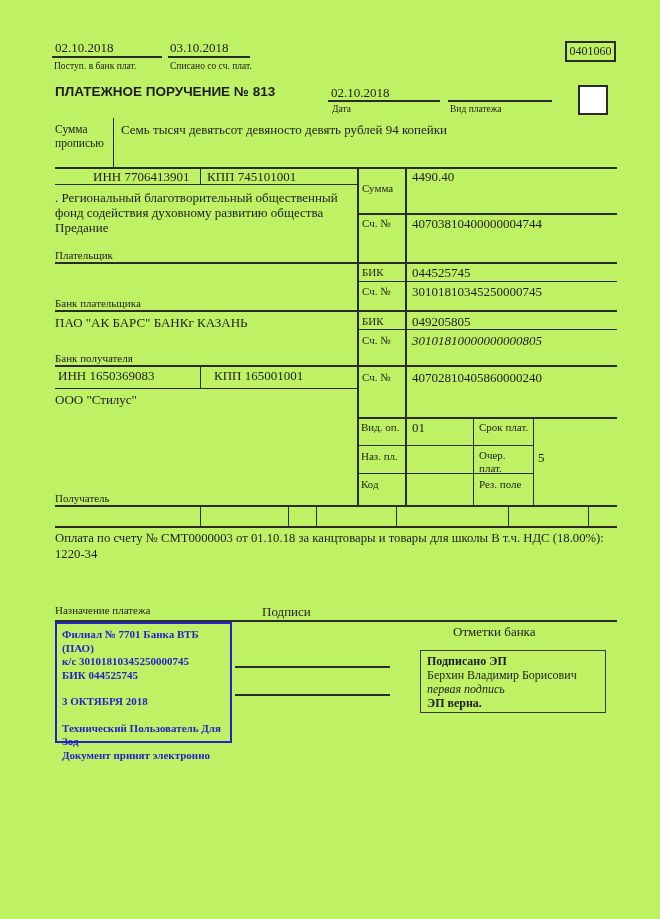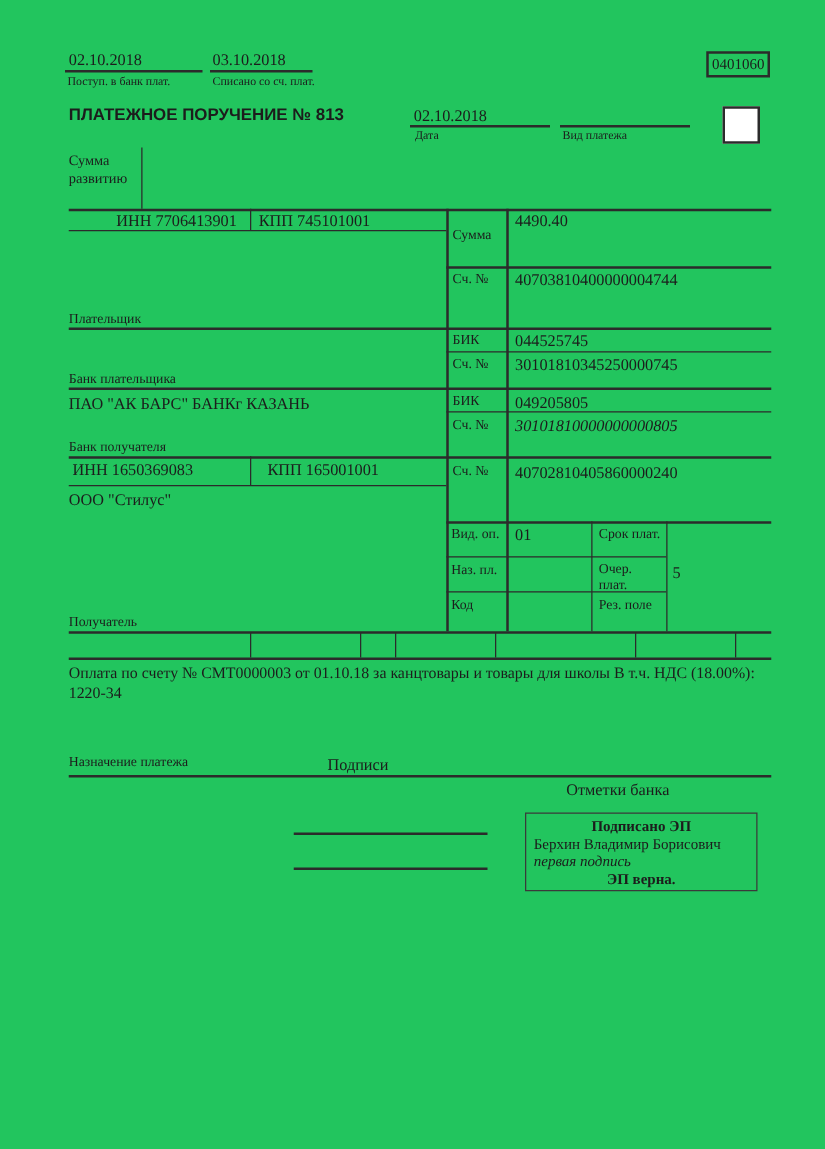--- a/index.html
+++ b/index.html
@@ -1,37 +1,37 @@
 <!DOCTYPE html>
 <html><head>
 <meta charset="utf-8">
 <style>
   html,body{margin:0;padding:0;background:#e8e8e8;}
   .page{
-    position:relative;width:660px;height:919px;background:#22c55e;
+    position:relative;width:660px;height:919px;background:#bef264;
     font-family:"Liberation Serif","DejaVu Serif",serif;color:#1c1c1c;
     overflow:hidden;margin:0 auto;
   }
   .abs{position:absolute;}
   .t{font-size:13px;line-height:15px;white-space:nowrap;}
   .tw{font-size:13px;line-height:15px;}
   .lbl{font-size:11px;line-height:13px;white-space:nowrap;}
   .small{font-size:9.5px;line-height:11px;white-space:nowrap;}
   .hline{background:#2b2b2b;height:2px;}
   .hline.thin{height:1px;}
   .vline{background:#2b2b2b;width:1px;}
   .title{font-family:"Liberation Sans","DejaVu Sans",sans-serif;font-weight:bold;font-size:13.5px;white-space:nowrap;}
   .codebox{border:2px solid #2b2b2b;text-align:center;font-size:12px;line-height:17px;}
   .sqbox{border:2px solid #2b2b2b;background:#fff;}
   .blue-stamp{
     border:2px solid #2323c8;color:#2323c8;font-weight:bold;
     font-size:11px;line-height:13.5px;padding:4px 5px;box-sizing:border-box;
   }
   .esign-box{border:1.5px solid #3a3a3a;box-sizing:border-box;padding:3px 6px;}
-  .esign-box .c{text-align:center;}
+  .esign-box .c{text-align:left;}
   .b{font-weight:bold;}
   .i{font-style:italic;}
   .f12{font-size:12px;line-height:14px;}
 </style>
 </head>
 <body>
 
 <div class="page">
 
   <div class="abs t" style="left:55px;top:40px;">02.10.2018</div>
@@ -48,22 +48,23 @@
 
   <div class="abs t" style="left:331px;top:85px;">02.10.2018</div>
   <div class="abs hline thin" style="left:328px;top:100px;width:112px;height:1.5px;"></div>
   <div class="abs small" style="left:332px;top:104px;">Дата</div>
 
   <div class="abs hline thin" style="left:448px;top:100px;width:104px;height:1.5px;"></div>
   <div class="abs small" style="left:450px;top:104px;text-align:center;">Вид платежа</div>
 
   <div class="abs sqbox" style="left:578px;top:85px;width:26px;height:26px;"></div>
 
-  <div class="abs lbl" style="left:55px;top:122px;width:56px;white-space:normal;font-size:11.5px;line-height:14px;">Сумма развитию</div>
+  <div class="abs lbl" style="left:55px;top:122px;width:56px;white-space:normal;font-size:11.5px;line-height:14px;">Сумма прописью</div>
   <div class="abs vline" style="left:113px;top:118px;height:49px;"></div>
+  <div class="abs tw" style="left:121px;top:122px;width:490px;">Семь тысяч девятьсот девяносто девять рублей 94 копейки</div>
 
   <div class="abs hline" style="left:55px;top:167px;width:562px;"></div>
   <div class="abs hline thin" style="left:55px;top:184px;width:302px;"></div>
   <div class="abs hline thin" style="left:357px;top:213px;width:260px;height:1.5px;"></div>
   <div class="abs hline" style="left:55px;top:262px;width:562px;"></div>
   <div class="abs hline thin" style="left:357px;top:281px;width:260px;"></div>
   <div class="abs hline" style="left:55px;top:310px;width:562px;"></div>
   <div class="abs hline thin" style="left:357px;top:329px;width:260px;"></div>
   <div class="abs hline" style="left:55px;top:365px;width:562px;"></div>
   <div class="abs hline thin" style="left:55px;top:388px;width:302px;"></div>
@@ -76,20 +77,21 @@
 
   <div class="abs vline" style="left:200px;top:167px;height:17px;"></div>
   <div class="abs vline" style="left:200px;top:365px;height:23px;"></div>
   <div class="abs vline" style="left:357px;top:167px;height:338px;width:1.5px;"></div>
   <div class="abs vline" style="left:405px;top:167px;height:338px;width:1.5px;"></div>
   <div class="abs vline" style="left:473px;top:417px;height:88px;"></div>
   <div class="abs vline" style="left:533px;top:417px;height:88px;"></div>
 
   <div class="abs t" style="left:58px;top:169px;margin-left:35px;">ИНН 7706413901</div>
   <div class="abs t" style="left:207px;top:169px;">КПП 745101001</div>
+  <div class="abs tw" style="left:55px;top:190px;width:300px;">. Региональный благотворительный общественный фонд содействия духовному развитию общества Предание</div>
   <div class="abs lbl" style="left:55px;top:249px;">Плательщик</div>
 
   <div class="abs lbl" style="left:362px;top:170px;margin-top:12px;">Сумма</div>
   <div class="abs t" style="left:412px;top:169px;">4490.40</div>
   <div class="abs lbl" style="left:362px;top:217px;">Сч. №</div>
   <div class="abs t" style="left:412px;top:216px;">40703810400000004744</div>
 
   <div class="abs lbl" style="left:362px;top:266px;">БИК</div>
   <div class="abs t" style="left:412px;top:265px;">044525745</div>
   <div class="abs lbl" style="left:362px;top:285px;">Сч. №</div>
@@ -124,20 +126,30 @@
   <div class="abs vline" style="left:200px;top:506px;height:20px;"></div>
   <div class="abs vline" style="left:288px;top:506px;height:20px;"></div>
   <div class="abs vline" style="left:316px;top:506px;height:20px;"></div>
   <div class="abs vline" style="left:396px;top:506px;height:20px;"></div>
   <div class="abs vline" style="left:508px;top:506px;height:20px;"></div>
   <div class="abs vline" style="left:588px;top:506px;height:20px;"></div>
 
   <div class="abs tw" style="left:55px;top:531px;width:568px;font-size:12.7px;line-height:15.5px;">Оплата по счету № СМТ0000003 от 01.10.18 за канцтовары и товары для школы В т.ч. НДС (18.00%): 1220-34</div>
   <div class="abs lbl" style="left:55px;top:604px;">Назначение платежа</div>
 
+  <div class="abs blue-stamp" style="left:55px;top:622px;width:177px;height:121px;">
+    <div>Филиал № 7701 Банка ВТБ (ПАО)</div>
+    <div>к/с 30101810345250000745</div>
+    <div>БИК 044525745</div>
+    <div style="height:13px;"></div>
+    <div>3 ОКТЯБРЯ 2018</div>
+    <div style="height:13px;"></div>
+    <div>Технический Пользователь Для Зод</div>
+    <div>Документ принят электронно</div>
+  </div>
 
   <div class="abs t" style="left:262px;top:604px;">Подписи</div>
   <div class="abs t" style="left:453px;top:624px;">Отметки банка</div>
 
   <div class="abs hline thin" style="left:235px;top:666px;width:155px;height:1.5px;"></div>
   <div class="abs hline thin" style="left:235px;top:694px;width:155px;height:1.5px;"></div>
 
   <div class="abs esign-box" style="left:420px;top:650px;width:186px;height:63px;">
     <div class="c b f12">Подписано ЭП</div>
     <div class="f12">Берхин Владимир Борисович</div>

